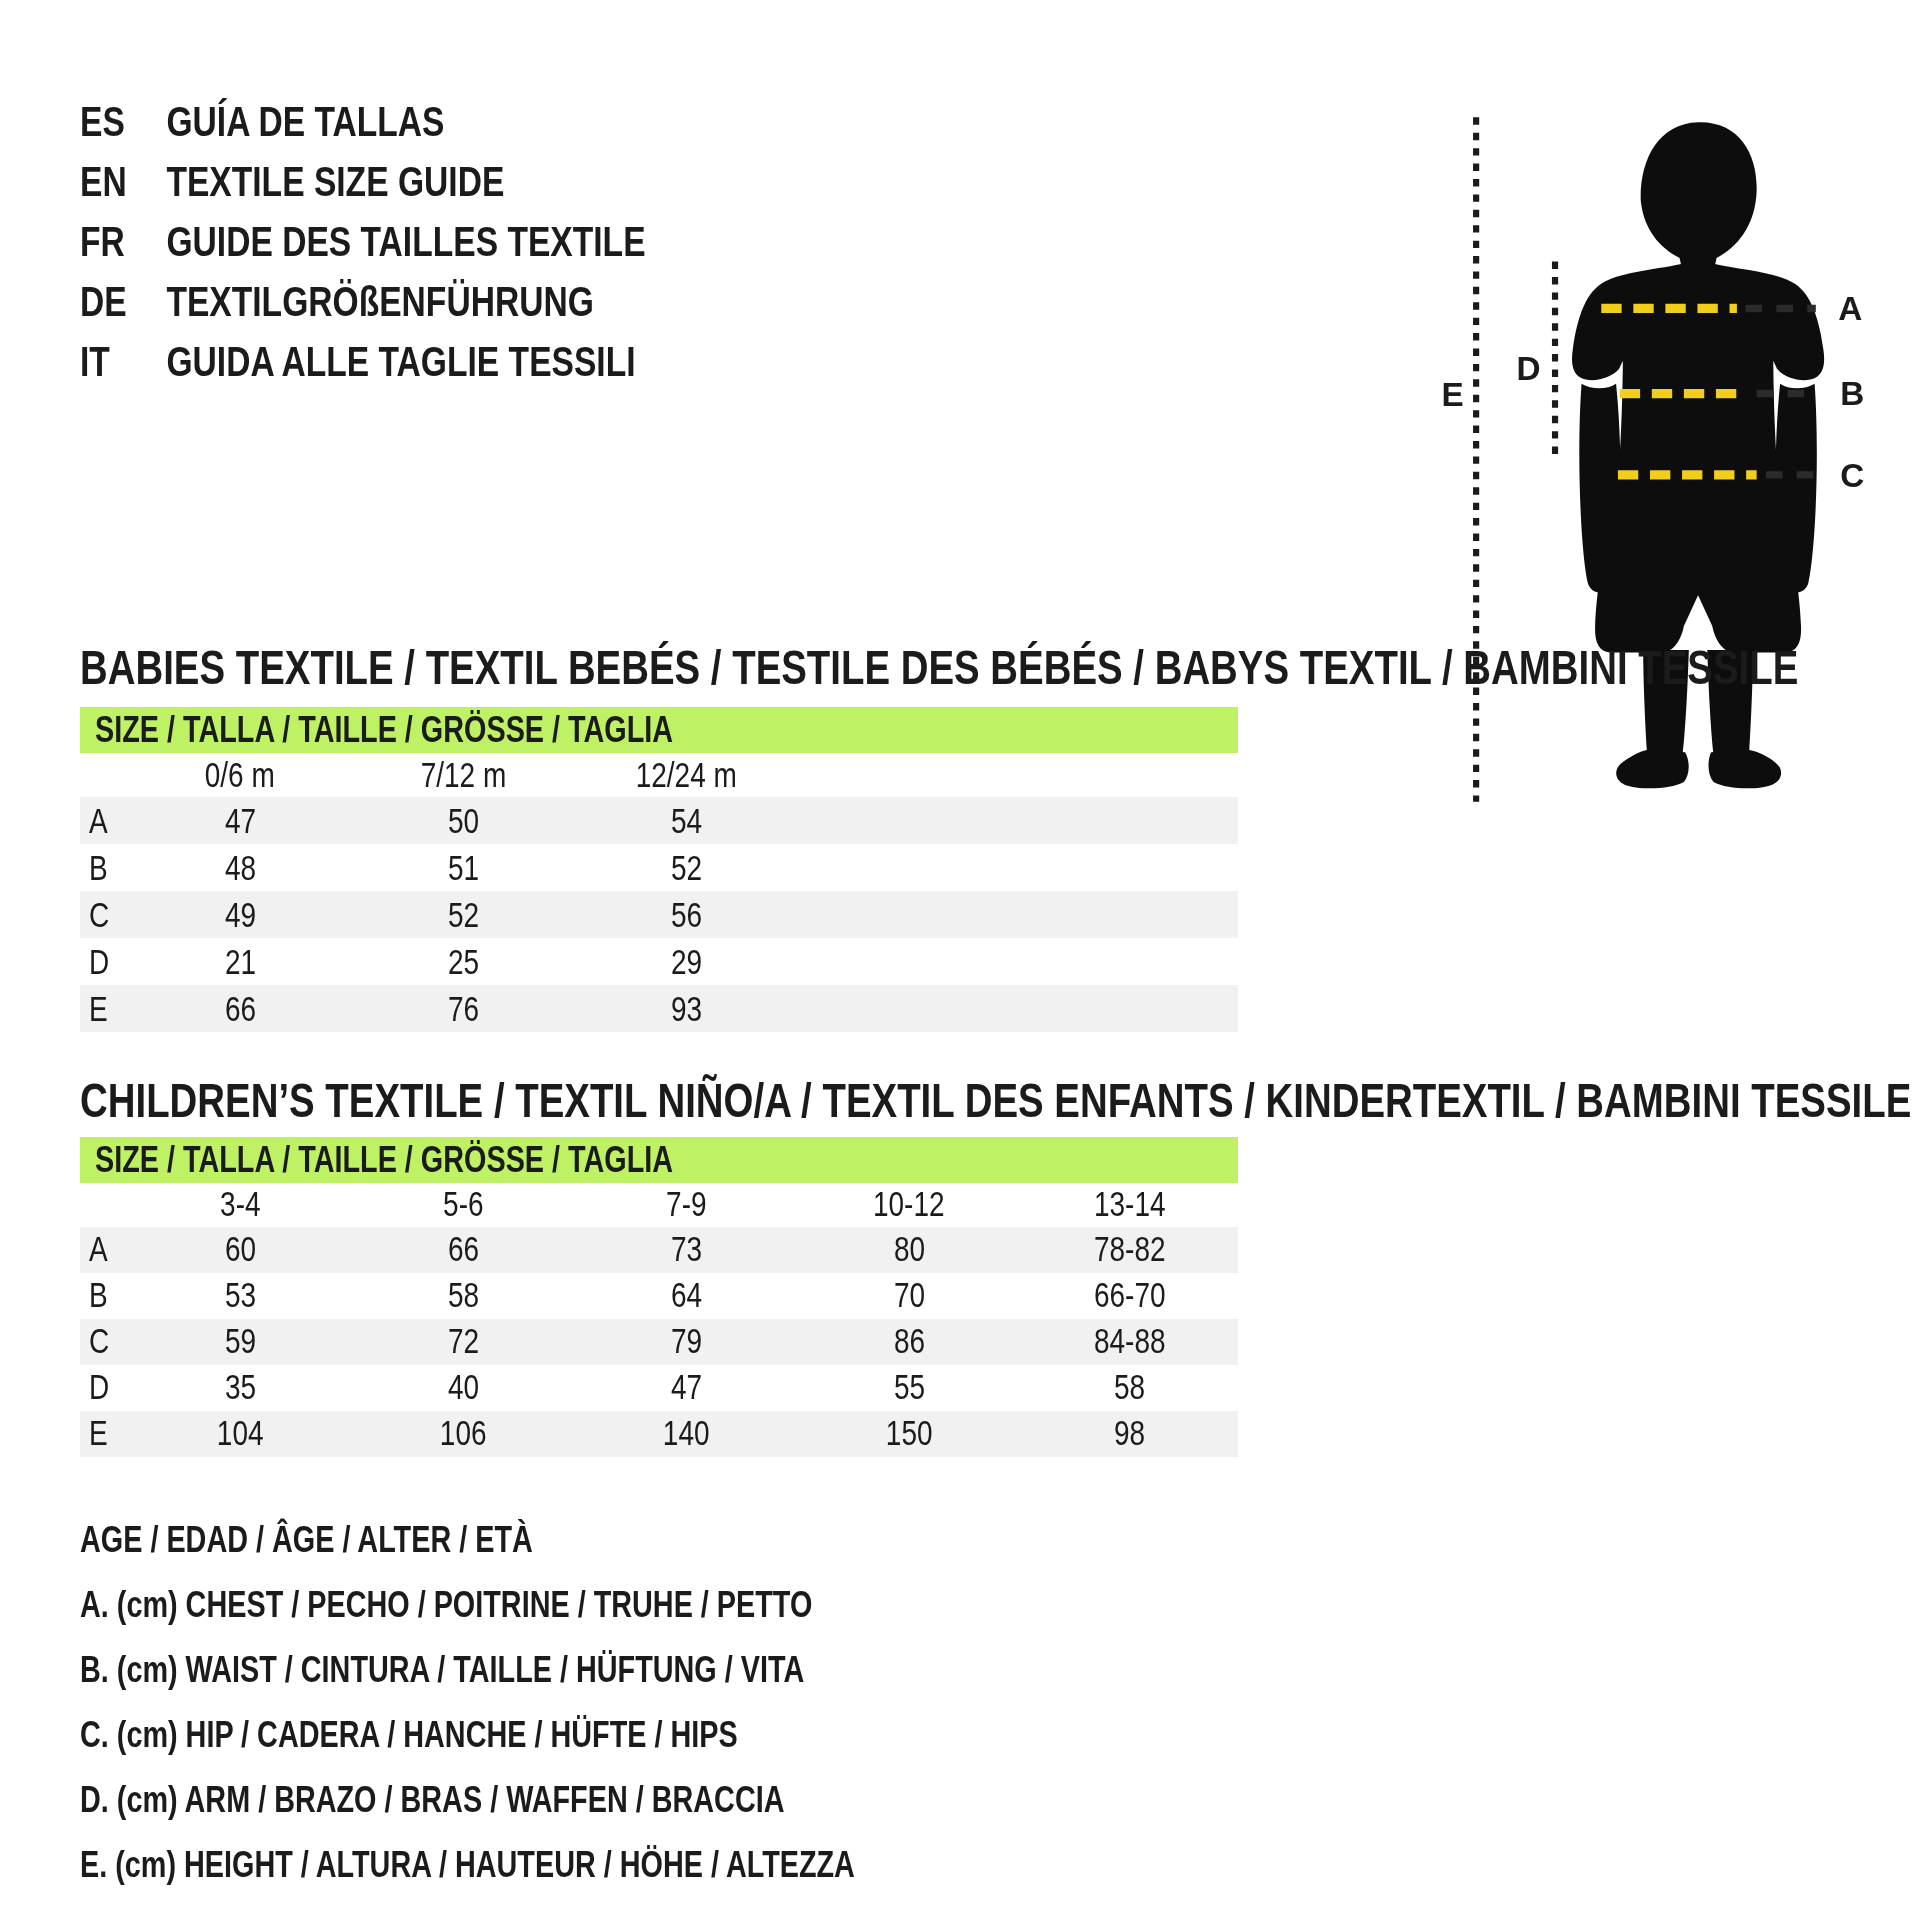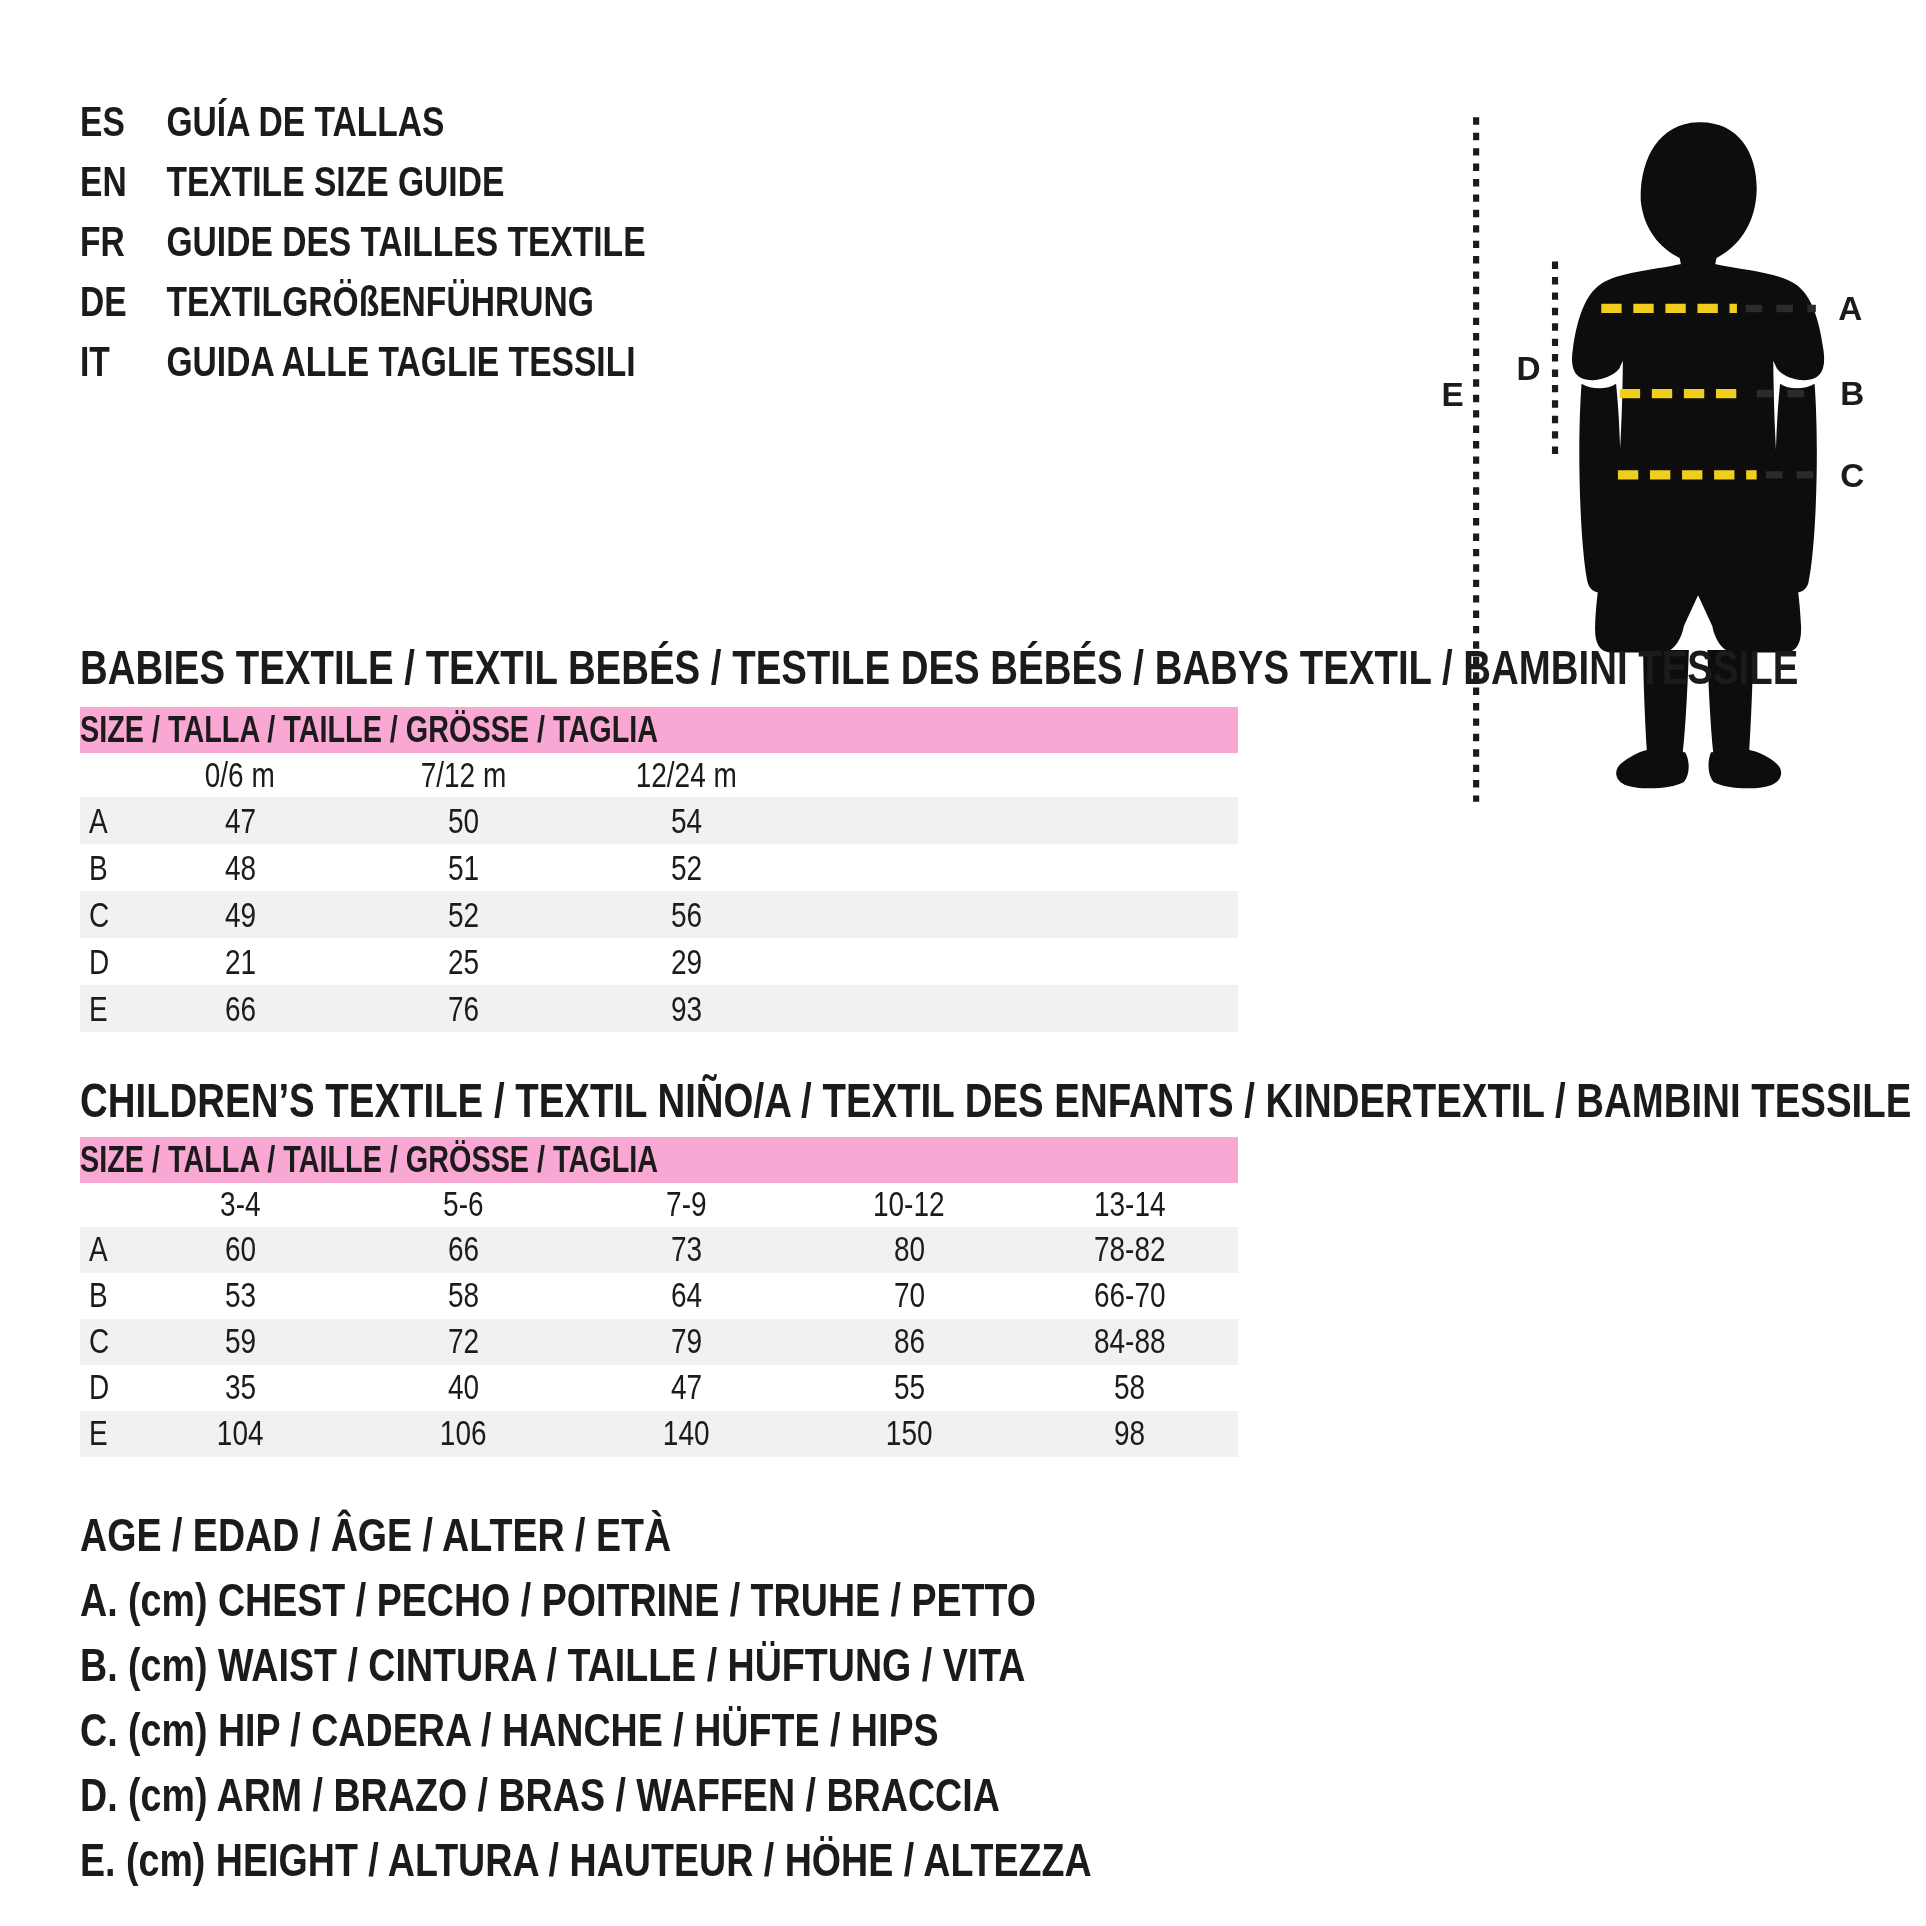--- a/index.html
+++ b/index.html
@@ -12,33 +12,33 @@
   .cxc{display:inline-block;transform:scaleX(.8);transform-origin:50% 50%;white-space:nowrap;}
 
   
   .lang{position:absolute;left:80px;top:92px;}
   .lang-row{display:flex;align-items:center;height:60px;font-size:42px;font-weight:700;}
   .lang-code{display:inline-block;width:108px;}
   
   .sec-heading{position:absolute;left:80px;font-size:48px;font-weight:700;}
   
   .stable{position:absolute;left:80px;width:1158px;}
-  .size-bar{height:46px;background:#f9a8d4;display:flex;align-items:center;
+  .size-bar{height:46px;background:#bef264;display:flex;align-items:center;padding-left:15px;
             font-size:36px;font-weight:700;box-sizing:border-box;}
   .trow{display:grid;align-items:center;}
   .babies .trow{grid-template-columns:49px 222px 224px 222px 1fr;height:47px;}
   .children .trow{grid-template-columns:49px 222px 224px 222px 224px 1fr;height:46px;}
   .trow.thead{height:44px;font-weight:500;}
   .stripe{background:#f1f1f1;}
   .cell{display:flex;align-items:center;justify-content:center;font-size:35px;font-weight:400;}
   .cell.rlabel{justify-content:flex-start;padding-left:8.6px;font-weight:500;}
   .trow.thead .cell{font-weight:400;}
   
   .legend{position:absolute;left:80px;top:1507px;}
-  .legend-line{display:flex;height:65px;font-size:47px;font-weight:600;}
+  .legend-line{display:flex;align-items:center;height:65px;font-size:36px;font-weight:600;}
   
   .figure{position:absolute;left:1436px;top:105px;width:444px;height:709px;}
   .figure svg{position:absolute;left:0;top:0;}
   .figure text{font-family:"Liberation Sans",sans-serif;font-size:54px;font-weight:700;fill:#1b1b1b;}
 </style>
 </head>
 <body>
 
 <div class="page">
 

